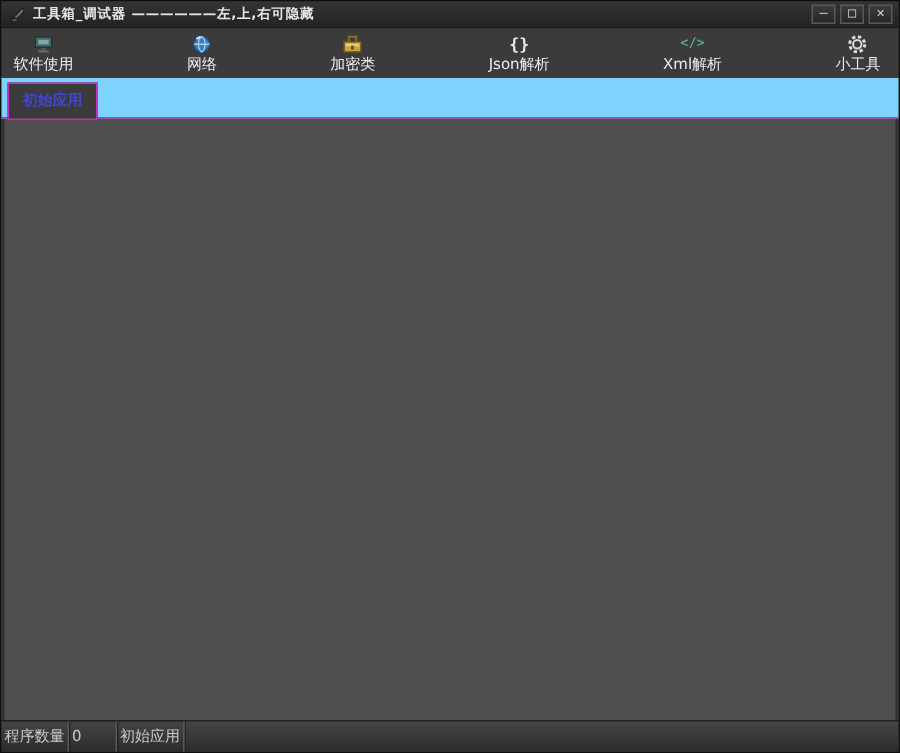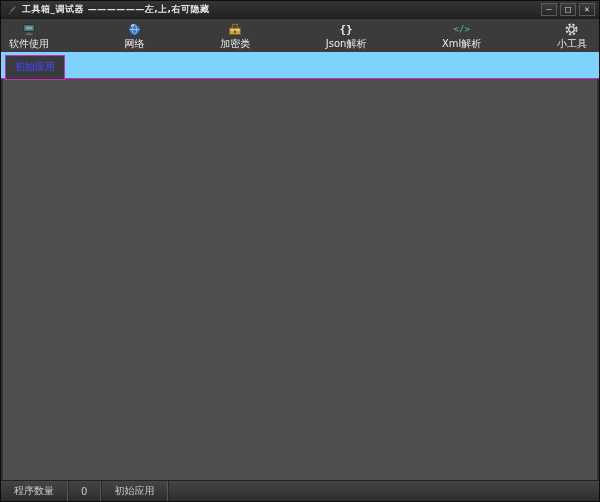--- a/index.html
+++ b/index.html
@@ -84,21 +84,21 @@
   
   .statusbar {
     height: 21px; flex: 0 0 21px;
     background: linear-gradient(#454545, #2c2c2c);
     border-top: 1px solid #222;
     display: flex; align-items: stretch;
     color: #c9c9c9; font-size: 10px;
   }
   .status-cell {
     display: flex; align-items: center;
-    padding: 0 13px;
+    padding: 0 2px;
     border-right: 1px solid #585858;
     box-shadow: 1px 0 0 #262626;
     white-space: nowrap;
   }
   .status-cell.value { min-width: 32px; }
   .status-fill { flex: 1 1 auto; }
 </style>
 </head>
 <body>
 

